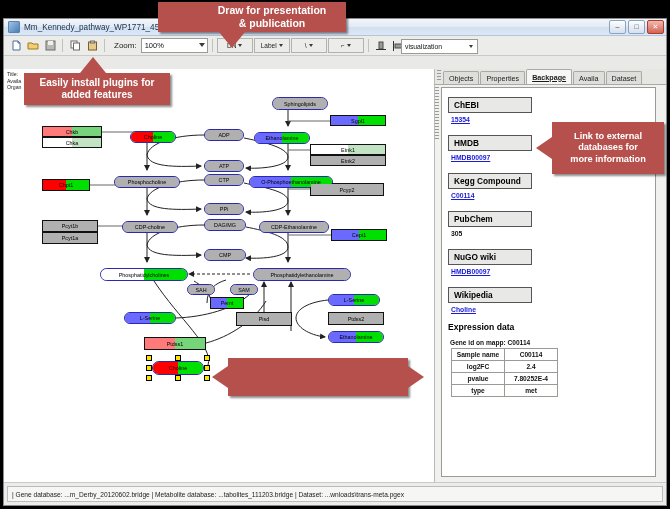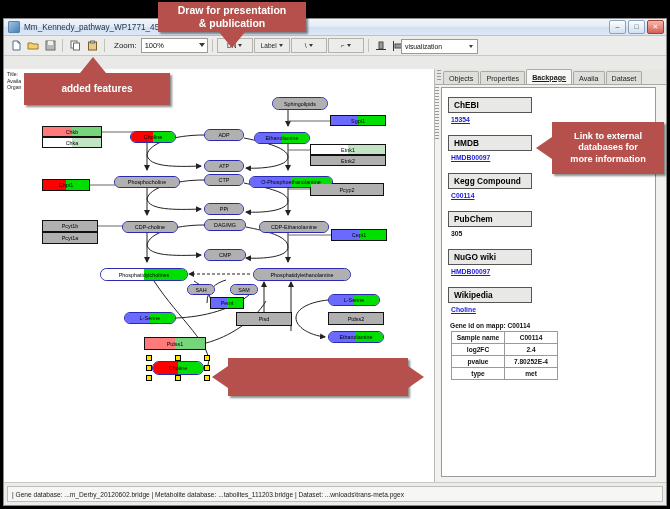--- a/index.html
+++ b/index.html
@@ -611,20 +611,21 @@
         
         <div class="bp-head">PubChem</div>
         <span class="bp-plain">305</span>
         
         <div class="bp-head">NuGO wiki</div>
         <a class="bp-link" href="#">HMDB00097</a>
         
         <div class="bp-head">Wikipedia</div>
         <a class="bp-link" href="#">Choline</a>
 
+        <div class="bp-section">Expression data</div>
         <div class="bp-gid">Gene id on mapp: C00114</div>
 
         <table class="exp">
           <tbody>
               <tr>
             <td>Sample name</td>
             <td>C00114</td>
           </tr>
           <tr>
             <td>log2FC</td>
@@ -642,27 +643,28 @@
           </table>
       </div>
     </div>
   </div>
 
   <div id="statusbar">
     <div class="sb-inner">| Gene database: ...m_Derby_20120602.bridge | Metabolite database: ...tabolites_111203.bridge | Dataset: ...wnloads\trans-meta.pgex</div>
   </div>
 </div>
 
-<div class="callout" style="left:158px;top:2px;width:148px;height:30px;font-size:10.5px;flex-direction:column;">
+<div class="callout" style="left:158px;top:2px;width:148px;height:30px;font-size:10.5px;flex-direction:column;padding-left:40px;">
   <span>Draw for presentation</span>
   <span>&amp; publication</span>
 </div>
 <div class="arrow-down" style="left:219px;top:32px;"></div>
 
 <div class="callout" style="left:24px;top:73px;width:146px;height:32px;font-size:10px;flex-direction:column;">
+  <span>Easily install plugins for</span>
   <span>added features</span>
 </div>
 <div class="arrow-up" style="left:80px;top:57px;"></div>
 
 <div class="callout" style="left:552px;top:122px;width:112px;height:52px;font-size:9.2px;flex-direction:column;">
   <span>Link  to external</span>
   <span>databases  for</span>
   <span>more information</span>
 </div>
 <div class="arrow-left" style="left:536px;top:137px;"></div>

